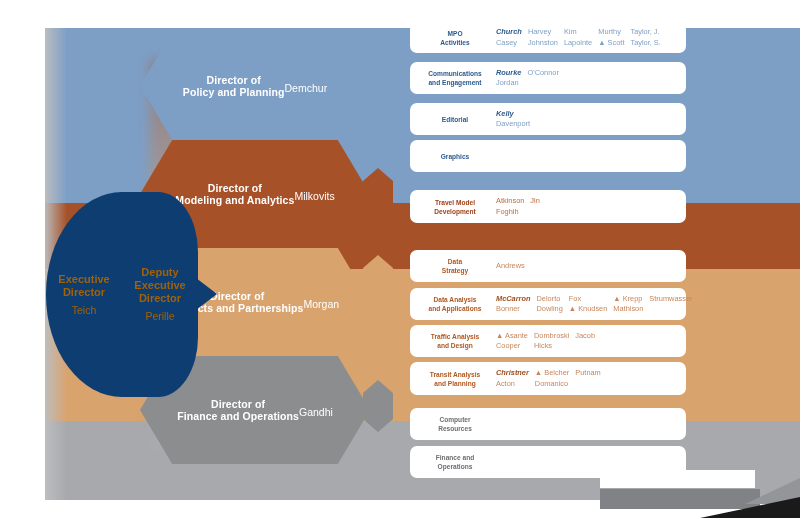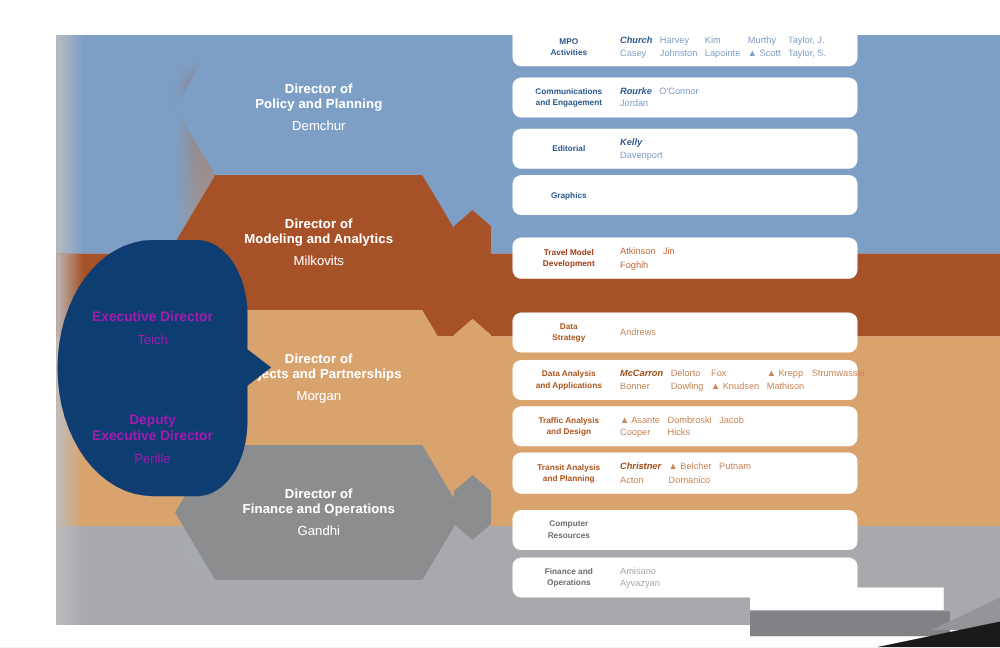--- a/index.html
+++ b/index.html
@@ -13,21 +13,21 @@
   
   .band{position:absolute;left:0;}
   #band-blue  {top:0px;   height:175px; width:755px; background:#7d9fc6;}
   #band-rust  {top:175px; height:66px;  width:755px; background:#a65127;}
   #band-tan   {top:241px; height:152px; width:755px; background:#d9a36e;}
   #band-gray  {top:393px; height:79px;  width:755px; background:#a7a9ac;}
 
   
   .band::after{content:"";position:absolute;left:0;top:0;width:22px;height:100%;
     background:linear-gradient(to right,rgba(188,190,192,.95),rgba(188,190,192,0));}
-  .hex{position:absolute;display:flex;flex-direction:column;align-items:center;justify-content:center;
+  .hex{position:absolute;display:flex;flex-direction:row;align-items:center;justify-content:center;
        text-align:center;color:#ffffff;}
   .hex .title{font-weight:bold;font-size:10.5px;line-height:12.5px;letter-spacing:.1px;}
   .hex .person{font-size:10.5px;line-height:14px;margin-top:4px;font-weight:400;}
 
   
   .hexshape{clip-path:polygon(14% 0%,86% 0%,100% 50%,86% 100%,14% 100%,0% 50%);}
 
   #hex-policy  {left:140px;top:32px; width:230px;height:108px;background:#7d9fc6;}
   #hex-model   {left:140px;top:140px;width:230px;height:108px;background:#a65127;}
   #hex-projects{left:140px;top:248px;width:230px;height:108px;background:#d9a36e;}
@@ -42,23 +42,23 @@
   #conn-tan     {left:363px;top:255px;background:#d9a36e;}
   #conn-tan2    {left:363px;top:307px;background:#d9a36e;}
   #conn-gray    {left:363px;top:380px;background:#8b8d8f;}
 
   
   #exec-blob{position:absolute;left:46px;top:192px;width:152px;height:205px;
       background:#0e3d72;
       border-radius:76px 40px 40px 76px / 102px 60px 60px 102px;}
   #exec-notch{position:absolute;left:183px;top:268px;width:34px;height:52px;background:#0e3d72;
       clip-path:polygon(0% 0%,100% 50%,0% 100%);}
-  #exec-text{position:absolute;left:46px;top:208px;width:152px;height:205px;
-      display:flex;flex-direction:column;align-items:center;justify-content:space-around;
-      color:#a21caf;text-align:center;padding:14px 0;box-sizing:border-box;}
+  #exec-text{position:absolute;left:46px;top:192px;width:152px;height:205px;
+      display:flex;align-items:center;justify-content:space-around;
+      color:#a16207;text-align:center;padding:14px 0;box-sizing:border-box;}
   .exec-block .etitle{font-weight:bold;font-size:11px;line-height:13px;}
   .exec-block .ename{font-size:10.5px;line-height:14px;margin-top:4px;}
 
   
   #wash{position:absolute;left:150px;top:60px;width:120px;height:390px;
       background:linear-gradient(180deg,rgba(166,81,39,.45) 0%,rgba(217,163,110,.45) 40%,
                  rgba(140,142,144,.45) 75%,rgba(188,190,192,.2) 100%);
       filter:blur(6px);pointer-events:none;}
 
   
@@ -281,26 +281,20 @@
           <div class="ncol">
             <span class="n">Putnam</span>
           </div>
         </div>
       </div>
       <div class="card c-gray" style="top: 408px; min-height: 32px;">
         <div class="unit"><span>Computer</span><br><span>Resources</span></div>
       </div>
       <div class="card c-gray" style="top: 446px; min-height: 32px;">
         <div class="unit"><span>Finance and</span><br><span>Operations</span></div>
-        <div class="names">
-          <div class="ncol">
-            <span class="n">Amisano</span>
-            <span class="n">Ayvazyan</span>
-          </div>
-        </div>
       </div>
     </div>
 
   <div id="whitecut"></div>
   <div id="shadow1"></div>
   <div id="shadow3"></div>
   <div id="shadow2"></div>
 
 </div>
 

